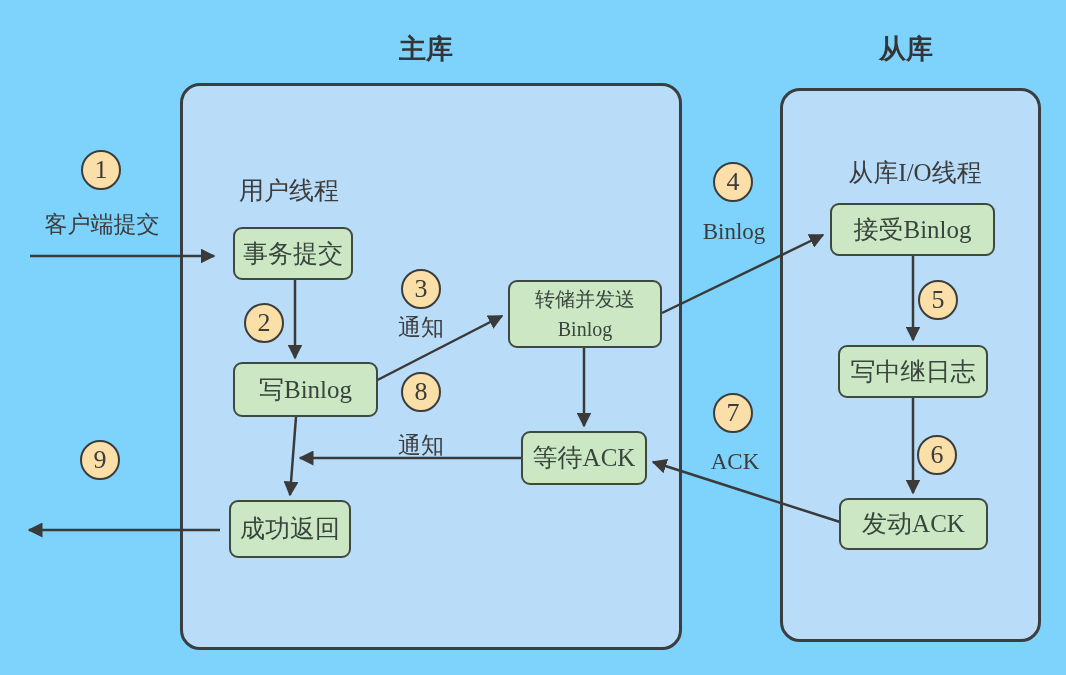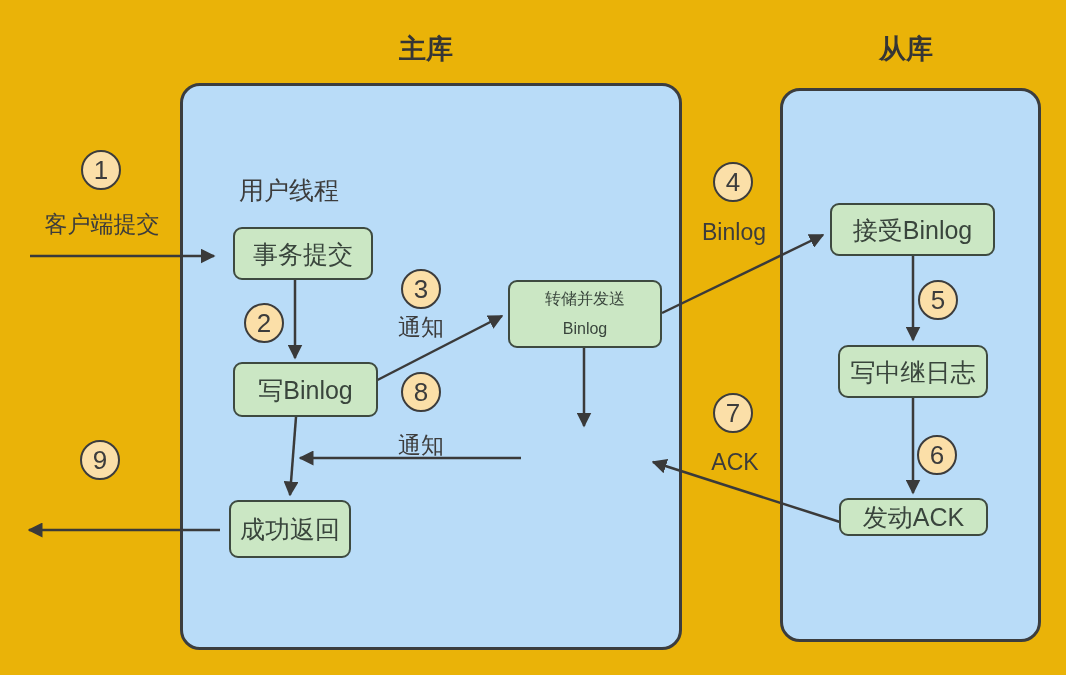--- a/index.html
+++ b/index.html
@@ -1,18 +1,18 @@
 <!DOCTYPE html>
 <html><head>
 <meta charset="utf-8">
 <style>
   html,body{margin:0;padding:0;background:#ffffff;}
   .canvas{
-    position:relative;width:1066px;height:675px;background:#eab308;overflow:hidden;
-    font-family:Liberation Sans, sans-serif;color:#3c3c3c;
+    position:relative;width:1066px;height:675px;background:#7dd3fc;overflow:hidden;
+    font-family:Liberation Serif, serif;color:#3c3c3c;
   }
   .container{
     position:absolute;background:#b9dcf8;border:3px solid #3b3d3f;border-radius:20px;
     box-sizing:border-box;z-index:1;
   }
   .container.master{left:180px;top:83px;width:502px;height:567px;}
   .container.slave{left:780px;top:88px;width:261px;height:554px;}
   .svg-layer{position:absolute;left:0;top:0;width:1066px;height:675px;z-index:2;}
   .title{
     position:absolute;z-index:3;font-size:27px;font-weight:bold;color:#353535;
@@ -21,28 +21,28 @@
   .title.master{left:346px;top:31px;}
   .title.slave{left:826px;top:31px;}
   .thread-label{position:absolute;z-index:3;font-size:25px;color:#3c3c3c;width:220px;text-align:center;}
   .thread-label.master{left:179px;top:174px;}
   .thread-label.slave{left:805px;top:156px;}
   .box{
     position:absolute;z-index:3;background:#cbe7c4;border:2.5px solid #3e4a40;border-radius:9px;
     box-sizing:border-box;display:flex;align-items:center;justify-content:center;
     font-size:25px;color:#39453c;white-space:pre-line;text-align:center;line-height:30px;
   }
-  .box.commit{left:233px;top:227px;width:140px;height:53px;}
+  .box.commit{left:233px;top:227px;width:120px;height:53px;}
   .box.write-binlog{left:233px;top:362px;width:145px;height:55px;}
-  .box.dump-send{left:508px;top:280px;width:154px;height:68px;font-size:16px;}
+  .box.dump-send{left:508px;top:280px;width:154px;height:68px;font-size:20px;}
   .box.wait-ack{left:521px;top:431px;width:126px;height:54px;}
   .box.success-return{left:229px;top:500px;width:122px;height:58px;}
   .box.receive-binlog{left:830px;top:203px;width:165px;height:53px;}
-  .box.write-relay{left:838px;top:345px;width:150px;height:53px;border-radius:10px;}
-  .box.send-ack{left:839px;top:498px;width:149px;height:38px;text-align:right;}
+  .box.write-relay{left:838px;top:345px;width:150px;height:53px;}
+  .box.send-ack{left:839px;top:498px;width:149px;height:52px;text-align:right;}
   .step-circle{
     position:absolute;z-index:3;width:40px;height:40px;border-radius:50%;
     background:#fbdfa8;border:2.5px solid #3c3c3c;box-sizing:border-box;
     display:flex;align-items:center;justify-content:center;font-size:26px;color:#3c3c3c;
   }
   .c1{left:81px;top:150px;}
   .c2{left:244px;top:303px;}
   .c3{left:401px;top:269px;}
   .c4{left:713px;top:162px;}
   .c5{left:918px;top:280px;}
@@ -84,25 +84,27 @@
       <path d="M521,458 L300,458" marker-end="url(#arw)"></path>
       <path d="M296,417 L290,495" marker-end="url(#arw)"></path>
       <path d="M220,530 L29,530" marker-end="url(#arw)"></path>
     </g>
   </svg>
 
   <div class="title master">主库</div>
   <div class="title slave">从库</div>
 
   <div class="thread-label master">用户线程</div>
+  <div class="thread-label slave">从库I/O线程</div>
 
   <div class="box commit">事务提交</div>
   <div class="box write-binlog">写Binlog</div>
   <div class="box dump-send">转储并发送
 Binlog</div>
+  <div class="box wait-ack">等待ACK</div>
   <div class="box receive-binlog">接受Binlog</div>
 
   <div class="box success-return">成功返回</div>
   <div class="box write-relay">写中继日志</div>
   <div class="box send-ack">发动ACK</div>
 
   <div class="step-circle c1">1</div>
   <div class="step-circle c2">2</div>
   <div class="step-circle c3">3</div>
   <div class="step-circle c4">4</div>

